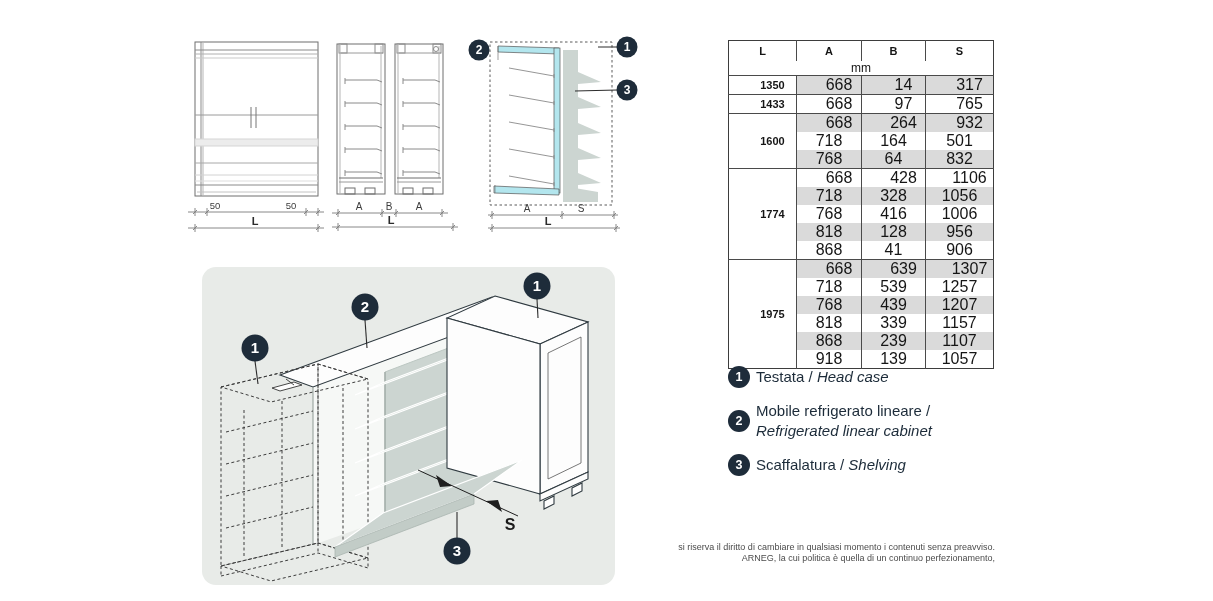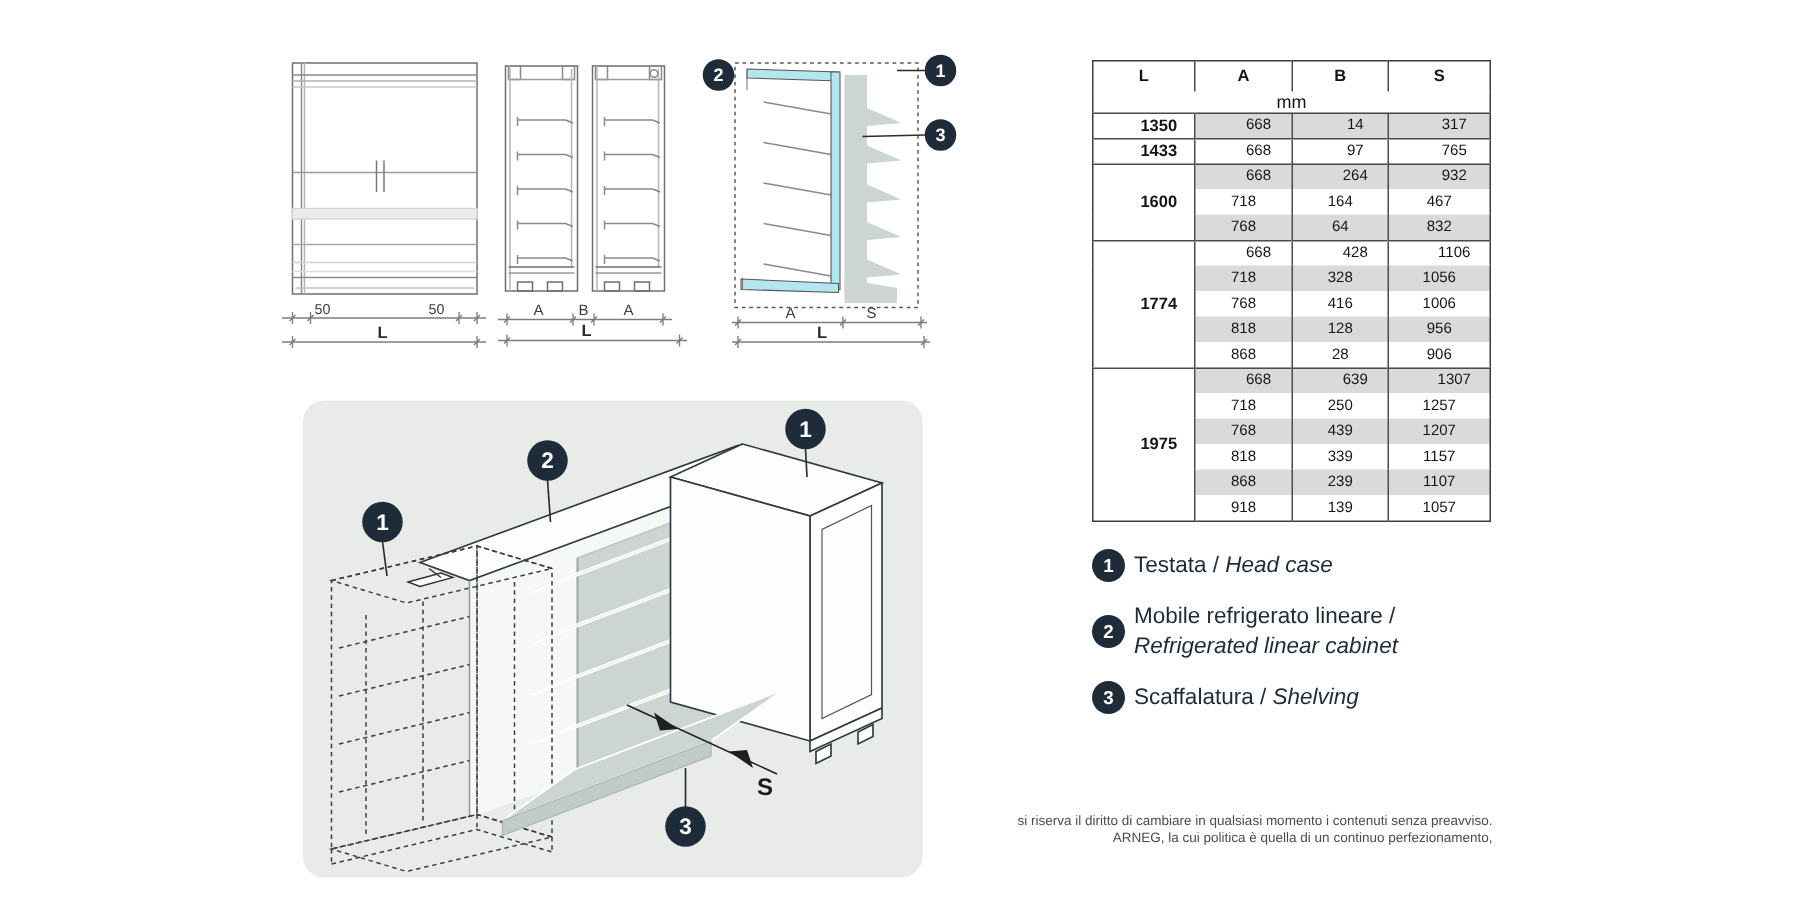--- a/index.html
+++ b/index.html
@@ -15,21 +15,21 @@
   .dimtot { font-size:11px; font-weight:700; fill:#2b2b2b; }
   .dim50  { font-size:9.5px; fill:#3c3c3c; }
 
   
   #dims-table { position:absolute; left:728px; top:40px; width:265px;
     border-collapse:collapse; border:1.5px solid #3d3d3d; table-layout:fixed;
     color:#151515; }
   #dims-table th { font-size:11px; font-weight:600; height:20px; text-align:center;
     border-left:1px solid #4a4a4a; }
   #dims-table th:first-child { border-left:none; }
-  #dims-table td { font-size:10px; text-align:center; height:17px; vertical-align:middle; }
+  #dims-table td { font-size:16px; text-align:center; height:17px; vertical-align:middle; }
   #dims-table td.v { border-left:1px solid #4a4a4a; }
   #dims-table td.lcol { font-weight:700; font-size:11px; background:#fff; }
   #dims-table tr.gstart td { border-top:1px solid #4a4a4a;padding-left:20px; }
   #dims-table tr.z td.v { background:#dadada; }
   #dims-table tr.mmrow td { height:13px; font-size:12px; }
 
   
   #legend { position:absolute; left:728px; top:366px; width:300px; color:#1c2b39; }
   .lg-item { display:flex; align-items:center; margin-bottom:13px; }
   .lg-item.multi { align-items:center; }
@@ -300,21 +300,21 @@
     </tr>
     <tr class="gstart z">
       <td class="lcol" rowspan="3">1600</td>
       <td class="v">668</td>
       <td class="v">264</td>
       <td class="v">932</td>
     </tr>
     <tr>
       <td class="v">718</td>
       <td class="v">164</td>
-      <td class="v">467</td>
+      <td class="v">501</td>
     </tr>
     <tr class="z">
       <td class="v">768</td>
       <td class="v">64</td>
       <td class="v">832</td>
     </tr>
     <tr class="gstart">
       <td class="lcol" rowspan="5">1774</td>
       <td class="v">668</td>
       <td class="v">428</td>
@@ -330,32 +330,32 @@
       <td class="v">416</td>
       <td class="v">1006</td>
     </tr>
     <tr class="z">
       <td class="v">818</td>
       <td class="v">128</td>
       <td class="v">956</td>
     </tr>
     <tr>
       <td class="v">868</td>
-      <td class="v">28</td>
+      <td class="v">41</td>
       <td class="v">906</td>
     </tr>
     <tr class="gstart z">
       <td class="lcol" rowspan="6">1975</td>
       <td class="v">668</td>
       <td class="v">639</td>
       <td class="v">1307</td>
     </tr>
     <tr>
       <td class="v">718</td>
-      <td class="v">250</td>
+      <td class="v">539</td>
       <td class="v">1257</td>
     </tr>
     <tr class="z">
       <td class="v">768</td>
       <td class="v">439</td>
       <td class="v">1207</td>
     </tr>
     <tr>
       <td class="v">818</td>
       <td class="v">339</td>

